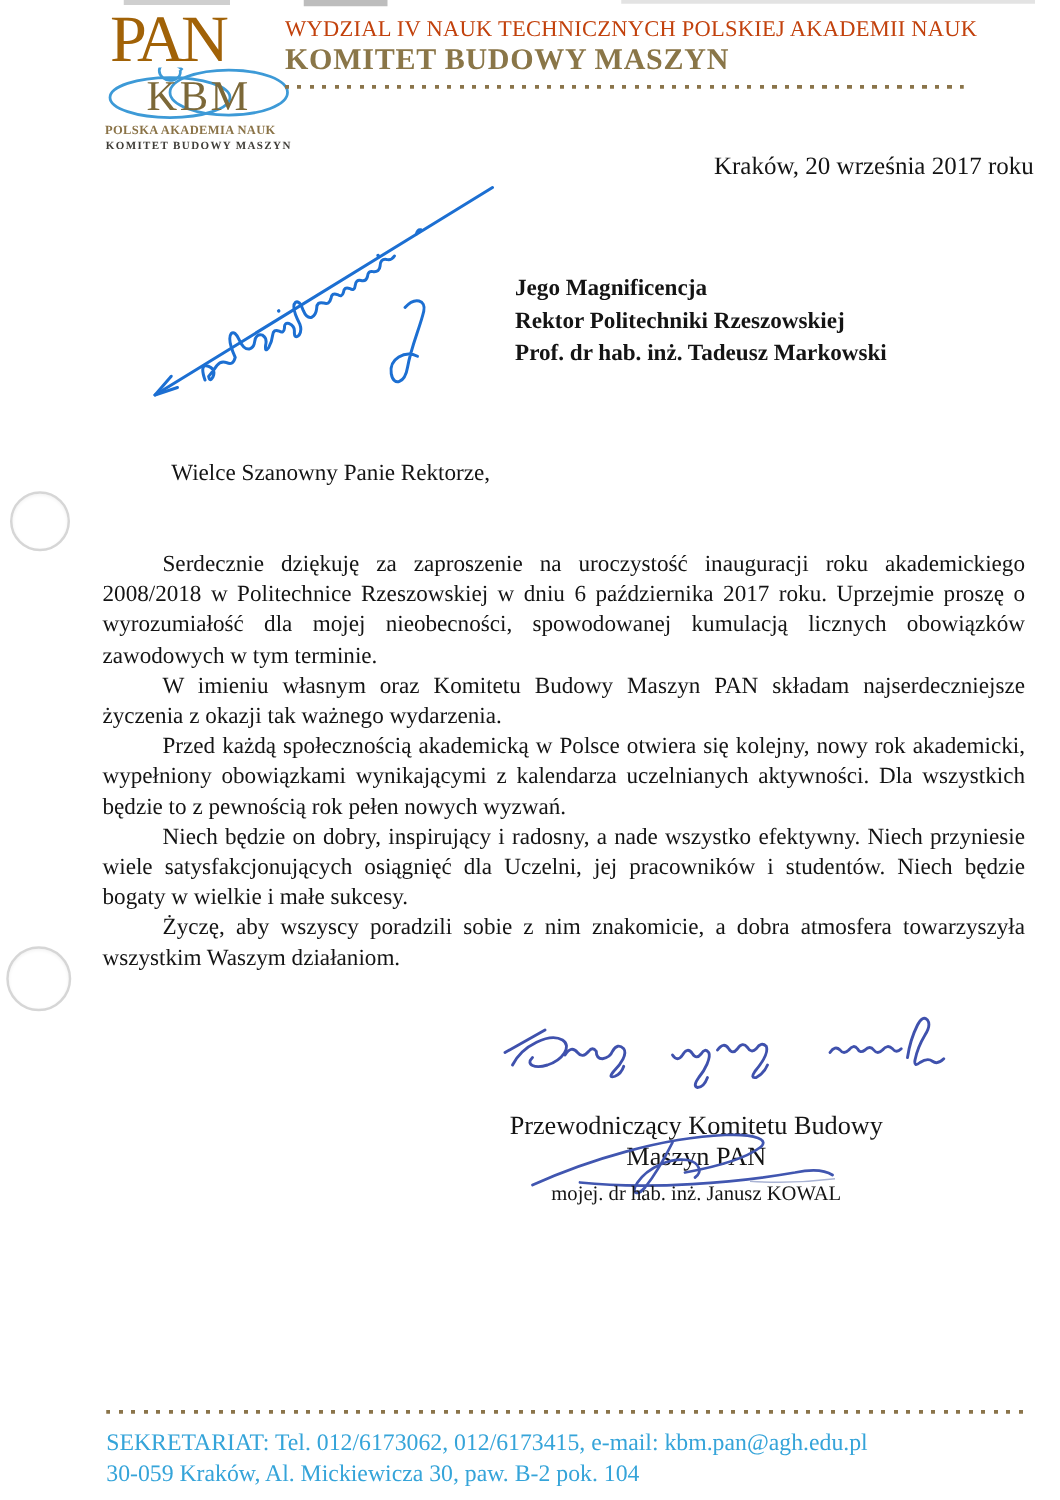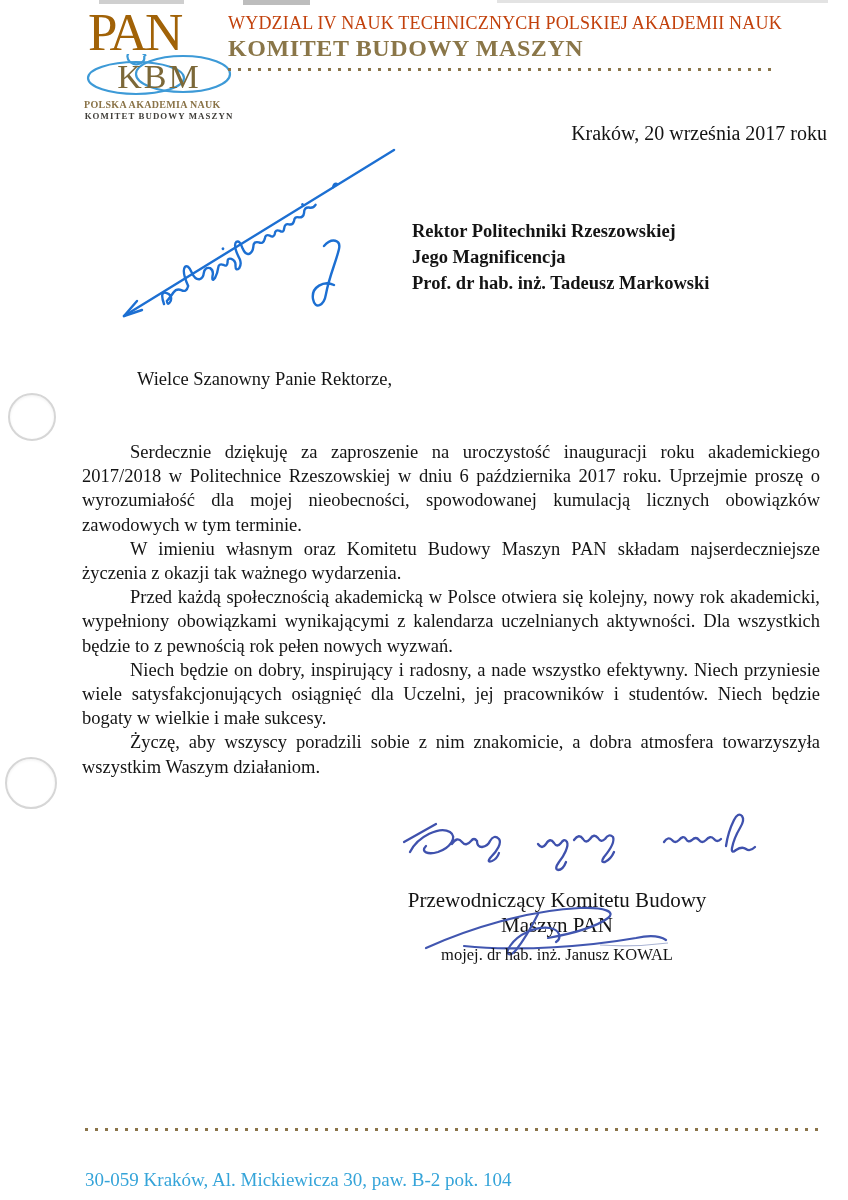--- a/index.html
+++ b/index.html
@@ -85,29 +85,29 @@
                  q3,-5 7,-2 q3,3 7,1"></path>
         <circle cx="79" cy="-17" r="1.4" fill="#1c6fd2" stroke="none"></circle>
         <circle cx="170" cy="-14" r="1.4" fill="#1c6fd2" stroke="none"></circle>
         <path d="M205,-13 q3,-3 5,-1"></path>
       </g>
       <path d="M226,106 c8,-9 17,-6 15,3 c-3,13 -10,28 -13,45 c-2,12 -11,16 -13,5 c-2,-12 11,-19 21,-14"></path>
     </g>
   </svg>
 
   <div class="abs recipient">
+    <div>Jego Magnificencja</div>
     <div>Rektor Politechniki Rzeszowskiej</div>
-    <div>Jego Magnificencja</div>
     <div>Prof. dr hab. inż. Tadeusz Markowski</div>
   </div>
 
   <div class="abs salutation">Wielce Szanowny Panie Rektorze,</div>
 
   <div class="abs body-block">
-    <p>Serdecznie dziękuję za zaproszenie na uroczystość inauguracji roku akademickiego 2017/2018 w Politechnice Rzeszowskiej w dniu 6 października 2017 roku. Uprzejmie proszę o wyrozumiałość dla mojej nieobecności, spowodowanej kumulacją licznych obowiązków zawodowych w tym terminie.</p>
+    <p>Serdecznie dziękuję za zaproszenie na uroczystość inauguracji roku akademickiego 2008/2018 w Politechnice Rzeszowskiej w dniu 6 października 2017 roku. Uprzejmie proszę o wyrozumiałość dla mojej nieobecności, spowodowanej kumulacją licznych obowiązków zawodowych w tym terminie.</p>
     <p>W imieniu własnym oraz Komitetu Budowy Maszyn PAN składam najserdeczniejsze życzenia z okazji tak ważnego wydarzenia.</p>
     <p>Przed każdą społecznością akademicką w Polsce otwiera się kolejny, nowy rok akademicki, wypełniony obowiązkami wynikającymi z kalendarza uczelnianych aktywności. Dla wszystkich będzie to z pewnością rok pełen nowych wyzwań.</p>
     <p>Niech będzie on dobry, inspirujący i radosny, a nade wszystko efektywny. Niech przyniesie wiele satysfakcjonujących osiągnięć dla Uczelni, jej pracowników i studentów. Niech będzie bogaty w wielkie i małe sukcesy.</p>
     <p>Życzę, aby wszyscy poradzili sobie z nim znakomicie, a dobra atmosfera towarzyszyła wszystkim Waszym działaniom.</p>
   </div>
 
   <svg class="abs" style="left:396px;top:806px;" width="380" height="72" viewBox="0 0 380 72" aria-label="Łączę wyrazy szacunku">
     <g fill="none" stroke="#3f51ad" stroke-width="2.3" stroke-linecap="round">
       <path d="M14,46 C22,30 44,20 54,26 C62,31 54,42 42,46 C32,49 24,46 30,40"></path>
       <path d="M8,36 L40,18"></path>
@@ -127,15 +127,16 @@
       <path d="M44,46 C100,52 170,46 216,38 C230,35 240,36 246,40"></path>
     </g>
     <path d="M180,45 C210,47 232,45 248,43" fill="none" stroke="#aab4d4" stroke-width="1.2"></path>
   </svg>
   <div class="abs sig-name">mojej. dr hab. inż. Janusz KOWAL</div>
 
   <div class="hole hole1"></div>
   <div class="hole hole2"></div>
 
   <div class="abs dots footer-dots"></div>
+  <div class="abs footer-line f1">SEKRETARIAT: Tel. 012/6173062, 012/6173415, e-mail: kbm.pan@agh.edu.pl</div>
   <div class="abs footer-line f2">30-059 Kraków, Al. Mickiewicza 30, paw. B-2 pok. 104</div>
 
 </div>
 
 </body></html>

